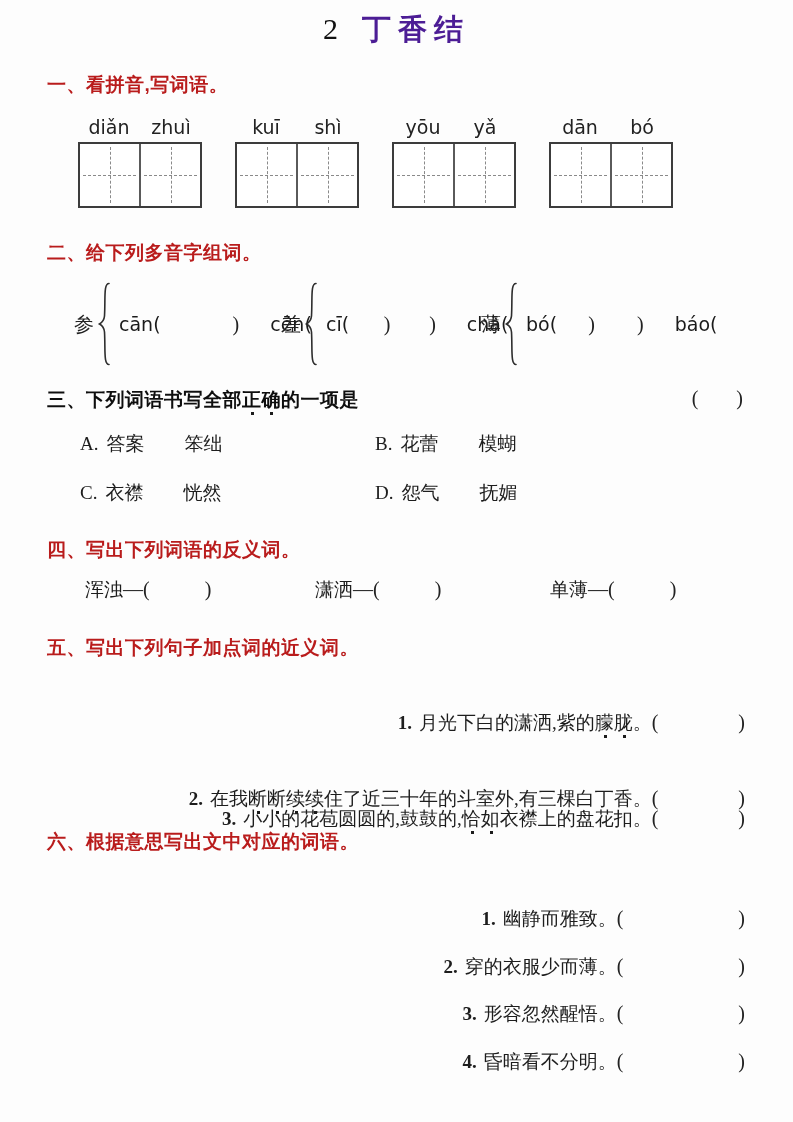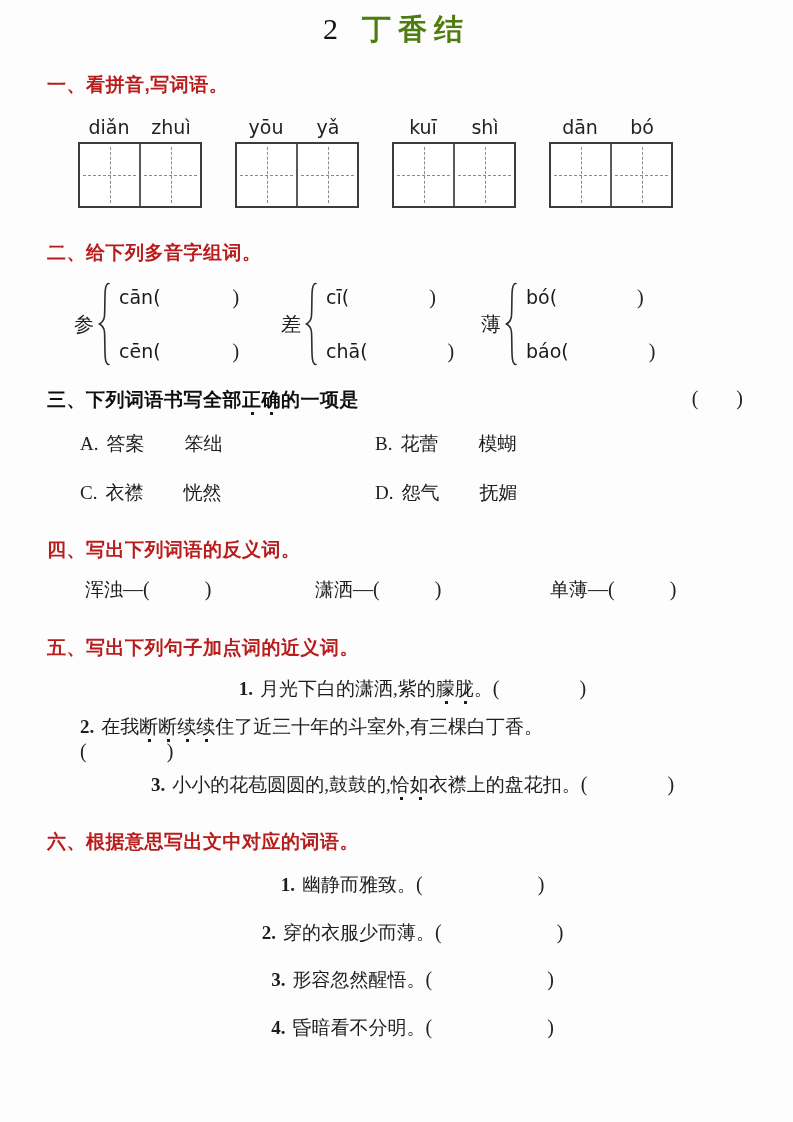--- a/index.html
+++ b/index.html
@@ -8,21 +8,21 @@
     width:793px; height:1122px;
     background:#fdfdfd;
     font-family:"Liberation Serif","DejaVu Serif",serif;
     color:#1d1d1d;
   }
   .page { position:relative; width:793px; height:1122px; overflow:hidden; background:#fdfdfd; }
 
   
   .title-row { position:absolute; top:10px; left:0; width:100%; display:flex; justify-content:center; align-items:baseline; gap:24px; }
   .title-num  { font-size:30px; font-family:"Liberation Serif","DejaVu Serif",serif; color:#111; }
-  .title-text { font-size:29px; font-weight:900; font-family:"Liberation Sans","DejaVu Sans",sans-serif; letter-spacing:7px; color:#4d7c0f; }
+  .title-text { font-size:29px; font-weight:900; font-family:"Liberation Sans","DejaVu Sans",sans-serif; letter-spacing:7px; color:#4c1d95; }
 
   
   .sec-head {
     position:absolute; left:47px;
     font-size:19px; font-weight:700; letter-spacing:0.5px;
     font-family:"Liberation Sans","DejaVu Sans",sans-serif; color:#b91c1c;
   }
   #s1-head { top:72px; }
   #s2-head { top:240px; }
   #s4-head { top:537px; }
@@ -40,21 +40,21 @@
   .pcell::before { content:""; position:absolute; left:50%; top:3px; bottom:3px; border-left:1.5px dashed #8a8a8a; }
   .pcell::after  { content:""; position:absolute; top:50%; left:3px; right:3px; border-top:1.5px dashed #8a8a8a; }
 
   
   .poly-group { position:absolute; display:flex; align-items:center; }
   #poly-0 { left:74px;  top:282px; }
   #poly-1 { left:281px; top:282px; }
   #poly-2 { left:481px; top:282px; }
   .poly-char { font-size:20px; margin-right:3px; color:#222; }
   .brace-svg { display:block; margin-right:7px; }
-  .poly-rows { display:flex; flex-direction:column; gap:31px; }
+  .poly-rows { display:flex; flex-direction:row; gap:31px; }
   .poly-row  { font-size:19px; display:flex; align-items:baseline; white-space:nowrap; }
   .poly-pinyin { font-family:"DejaVu Sans",sans-serif; font-size:19px; color:#1a1a1a; }
 
   
   .gap-38 { display:inline-block; width:38px; }
   .gap-55 { display:inline-block; width:55px; }
   .gap-72 { display:inline-block; width:72px; }
   .gap-80 { display:inline-block; width:80px; }
   .gap-115{ display:inline-block; width:115px; }
   .paren { font-family:"Liberation Serif","DejaVu Serif",serif; font-size:20px; font-weight:400; color:#222; }
@@ -72,22 +72,22 @@
   .opt-letter { font-family:"Liberation Serif","DejaVu Serif",serif; margin-right:8px; }
   .opt-w1 { margin-right:40px; }
 
   
   .ant { position:absolute; top:577px; font-size:19px; display:flex; align-items:baseline; white-space:nowrap; }
   #ant-0 { left:85px; }
   #ant-1 { left:315px; }
   #ant-2 { left:550px; }
 
   
-  .item-row { position:absolute; left:80px; right:48px; display:flex; justify-content:center; align-items:baseline; font-size:19px; }
-  #s5-i0 { top:676px; } #s5-i1 { top:714px;flex-direction:column; } #s5-i2 { top:772px; }
+  .item-row { position:absolute; left:80px; right:48px; display:flex; justify-content:flex-end; align-items:baseline; font-size:19px;margin-top:34px; }
+  #s5-i0 { top:676px; } #s5-i1 { top:752px; } #s5-i2 { top:772px; }
   #s6-i0 { top:872px; } #s6-i1 { top:920px; } #s6-i2 { top:967px; } #s6-i3 { top:1015px; }
   .inum { font-weight:700; margin-right:7px; font-family:"Liberation Serif","DejaVu Serif",serif; }
   .itext { white-space:nowrap; }
 
   
   .emph {
     background-image:radial-gradient(circle, #1c1c1c 1.7px, transparent 2px);
     background-size:19px 7px;
     background-repeat:repeat-x;
     background-position:1px 100%;
@@ -112,32 +112,32 @@
         <span>diǎn</span>
         <span>zhuì</span>
       </div>
       <div class="pbox">
         <div class="pcell"></div>
         <div class="pcell"></div>
       </div>
     </div>
     <div class="pgroup">
       <div class="plabels">
+        <span>kuī</span>
+        <span>shì</span>
+      </div>
+      <div class="pbox">
+        <div class="pcell"></div>
+        <div class="pcell"></div>
+      </div>
+    </div>
+    <div class="pgroup">
+      <div class="plabels">
         <span>yōu</span>
         <span>yǎ</span>
-      </div>
-      <div class="pbox">
-        <div class="pcell"></div>
-        <div class="pcell"></div>
-      </div>
-    </div>
-    <div class="pgroup">
-      <div class="plabels">
-        <span>kuī</span>
-        <span>shì</span>
       </div>
       <div class="pbox">
         <div class="pcell"></div>
         <div class="pcell"></div>
       </div>
     </div>
     <div class="pgroup">
       <div class="plabels">
         <span>dān</span>
         <span>bó</span>

